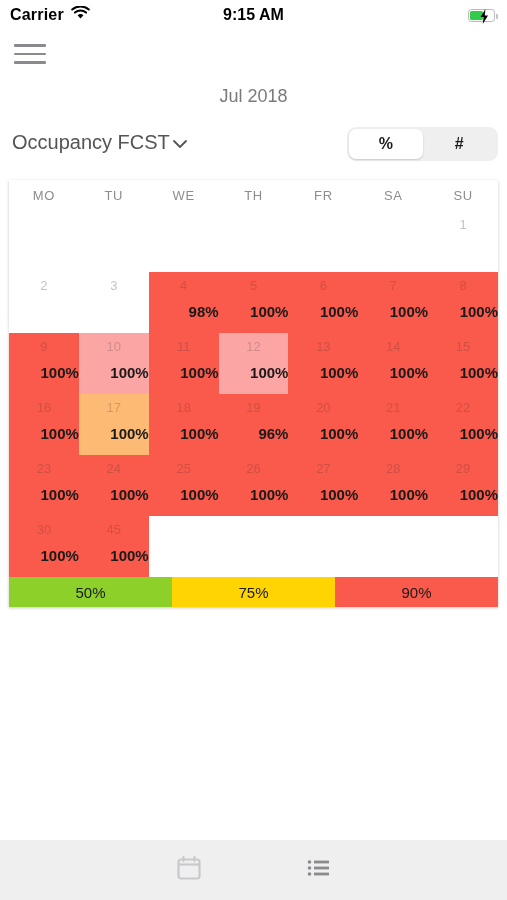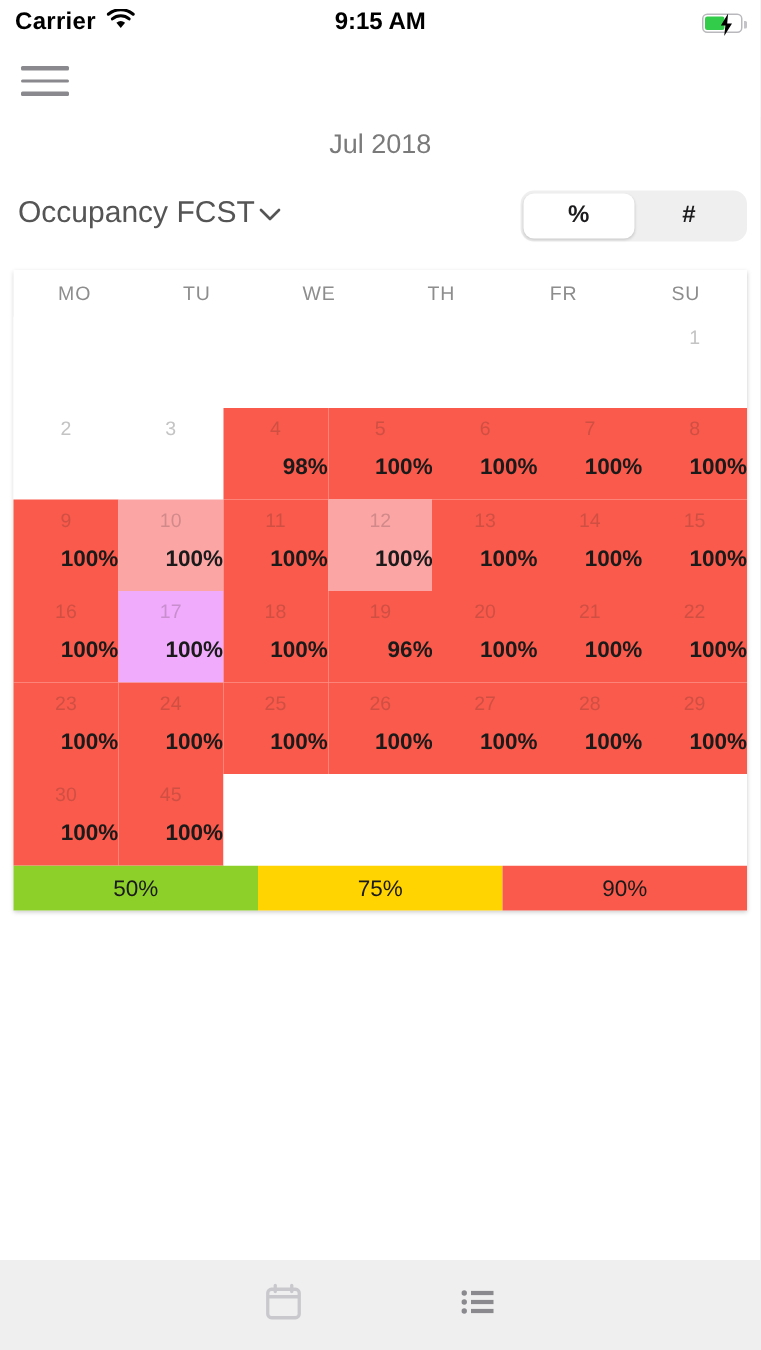--- a/index.html
+++ b/index.html
@@ -183,20 +183,21 @@
     </div>
   </div>
 
   <div class="card">
     <div class="dow-row">
       <div class="dow">MO</div>
       <div class="dow">TU</div>
       <div class="dow">WE</div>
       <div class="dow">TH</div>
       <div class="dow">FR</div>
+      <div class="dow">SA</div>
       <div class="dow">SU</div>
     </div>
     <div id="weeks-container">
         <div class="week">
           <div class="day empty-cell"></div>
           <div class="day empty-cell"></div>
           <div class="day empty-cell"></div>
           <div class="day empty-cell"></div>
           <div class="day empty-cell"></div>
           <div class="day empty-cell"></div>
@@ -260,21 +261,21 @@
           <div class="day filled" style="background: rgb(250, 90, 75);">
             <div class="day-num">15</div>
             <div class="day-val">100%</div>
           </div>
         </div>
         <div class="week">
           <div class="day filled" style="background: rgb(250, 90, 75);">
             <div class="day-num">16</div>
             <div class="day-val">100%</div>
           </div>
-          <div class="day filled" style="background: #f0abfc;">
+          <div class="day filled" style="background: #fdba74;">
             <div class="day-num">17</div>
             <div class="day-val">100%</div>
           </div>
           <div class="day filled" style="background: rgb(250, 90, 75);">
             <div class="day-num">18</div>
             <div class="day-val">100%</div>
           </div>
           <div class="day filled" style="background: rgb(250, 90, 75);">
             <div class="day-num">19</div>
             <div class="day-val">96%</div>

